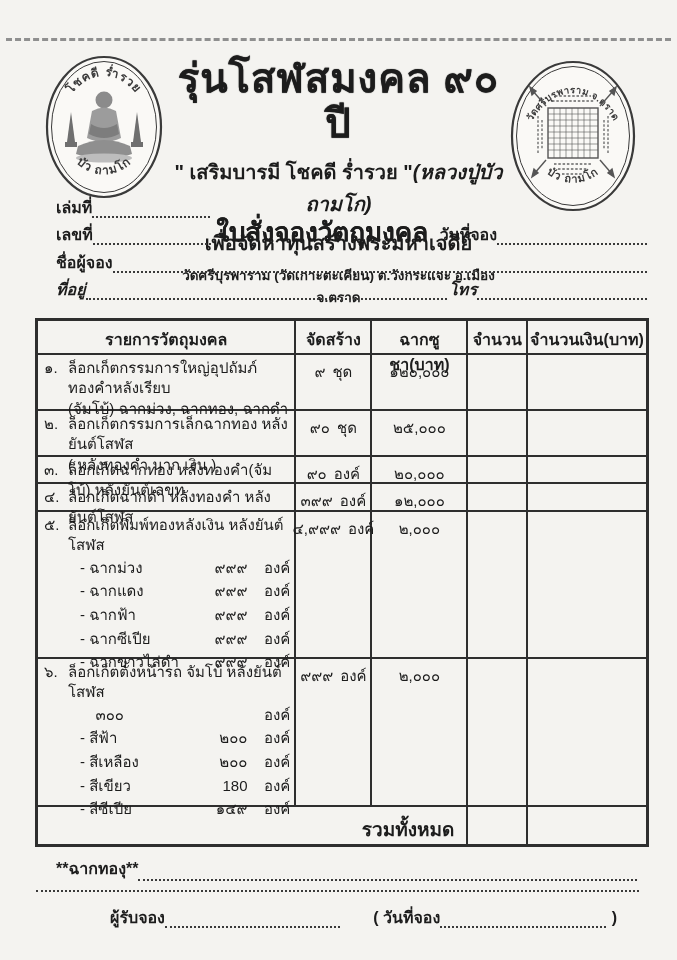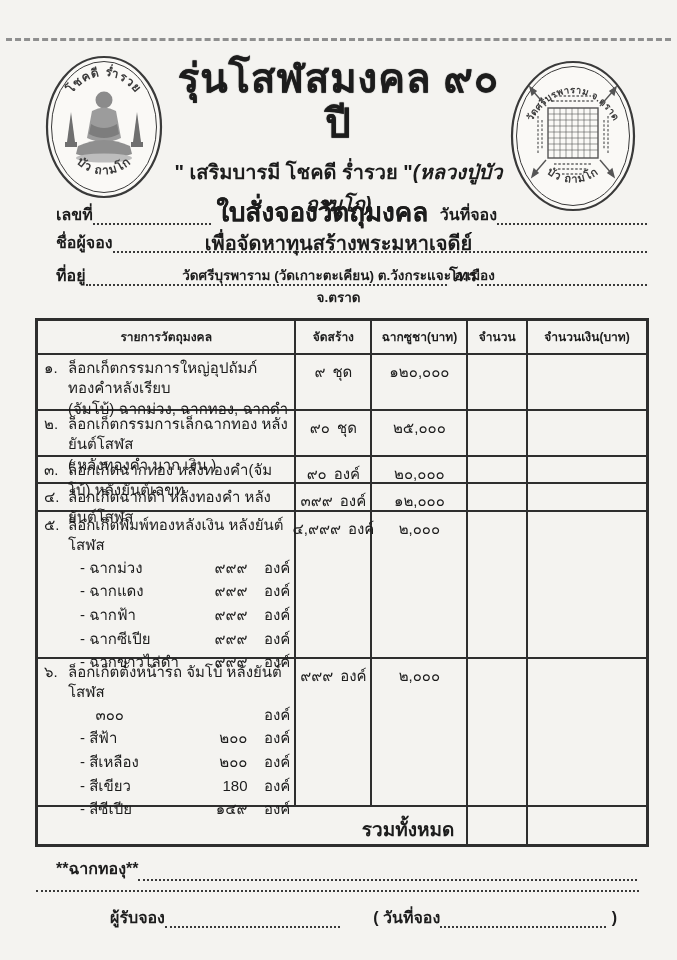--- a/index.html
+++ b/index.html
@@ -30,36 +30,36 @@
   .f-label{font-size:16px;font-weight:bold;white-space:nowrap;line-height:1.25;}
   .leader{border-bottom:2px dotted #3a3a3a;height:1.1em;}
   .grow{flex:1;}
   .w118{width:118px;}
   .w150{width:150px;}
   .row-book{margin-top:0;}
   .row-no{margin-top:1px;align-items:flex-end;}
   .form-title{flex:1;text-align:center;font-size:26px;font-weight:bold;line-height:1;
     text-shadow:0 0 .5px #1c1c1c;padding:0 6px 0 0;}
   .row-name{margin-top:8px;}
-  .row-addr{margin-top:13px;}
+  .row-addr{margin-top:7px;font-style:italic;}
   .phone-label{margin-left:2px;}
 
   
   .amulet-table{position:absolute;left:35px;top:318px;width:614px;
     border:3px solid #2e2e2e;box-sizing:border-box;background:transparent;}
   .trow{display:flex;border-bottom:2px solid #2e2e2e;box-sizing:border-box;}
   .trow:last-child{border-bottom:none;}
   .cell{box-sizing:border-box;border-right:2px solid #2e2e2e;}
   .cell:last-child{border-right:none;}
   .c-item{width:42.5%;padding:3px 4px 3px 6px;}
   .c-made{width:12.5%;display:flex;justify-content:center;align-items:flex-start;gap:7px;padding-top:5px;font-size:15px;}
   .c-price{width:15.8%;text-align:center;padding-top:5px;font-size:15px;}
   .c-qty{width:9.8%;}
   .c-amt{width:19.4%;}
-  .thead .cell{font-size:12px;font-weight:bold;text-align:center;padding:6px 2px 12px 2px;display:block;}
+  .thead .cell{font-size:16px;font-weight:bold;text-align:center;padding:6px 2px 12px 2px;display:block;}
   .thead{height:34px;border-bottom:2.5px solid #2e2e2e;}
   .r1{height:56px;} .r2{height:46px;} .r3{height:27px;} .r4{height:28px;}
   .r5{height:147px;} .r6{height:148px;} .rtotal{height:37px;}
   .item-line{display:flex;font-size:15px;line-height:1.35;}
   .item-no{width:24px;flex:0 0 24px;}
   .item-text{flex:1;}
   .item-line2{padding-left:24px;font-size:15px;line-height:1.35;}
   .sub-row{display:flex;padding-left:36px;font-size:15px;line-height:1.58;justify-content:space-between;}
   .sub-label{width:118px;}
   .sub-qty{width:44px;text-align:right;}
@@ -151,20 +151,24 @@
   <div class="head-center">
     <div class="page-title">รุ่นโสฬสมงคล ๙๐ ปี</div>
     <div class="subtitle">
       <span>" เสริมบารมี โชคดี ร่ำรวย "</span><span class="paren">(หลวงปู่บัว ถามโก)</span>
     </div>
     <div class="purpose">เพื่อจัดหาทุนสร้างพระมหาเจดีย์</div>
     <div class="temple">วัดศรีบุรพาราม (วัดเกาะตะเคียน) ต.วังกระแจะ อ.เมือง จ.ตราด</div>
   </div>
 
   <div class="form-area">
+    <div class="f-row row-book">
+      <span class="f-label">เล่มที่</span>
+      <span class="leader w118"></span>
+    </div>
     <div class="f-row row-no">
       <span class="f-label">เลขที่</span>
       <span class="leader w118"></span>
       <span class="form-title">ใบสั่งจองวัตถุมงคล</span>
       <span class="f-label">วันที่จอง</span>
       <span class="leader w150"></span>
     </div>
     <div class="f-row row-name">
       <span class="f-label">ชื่อผู้จอง</span>
       <span class="leader grow"></span>

